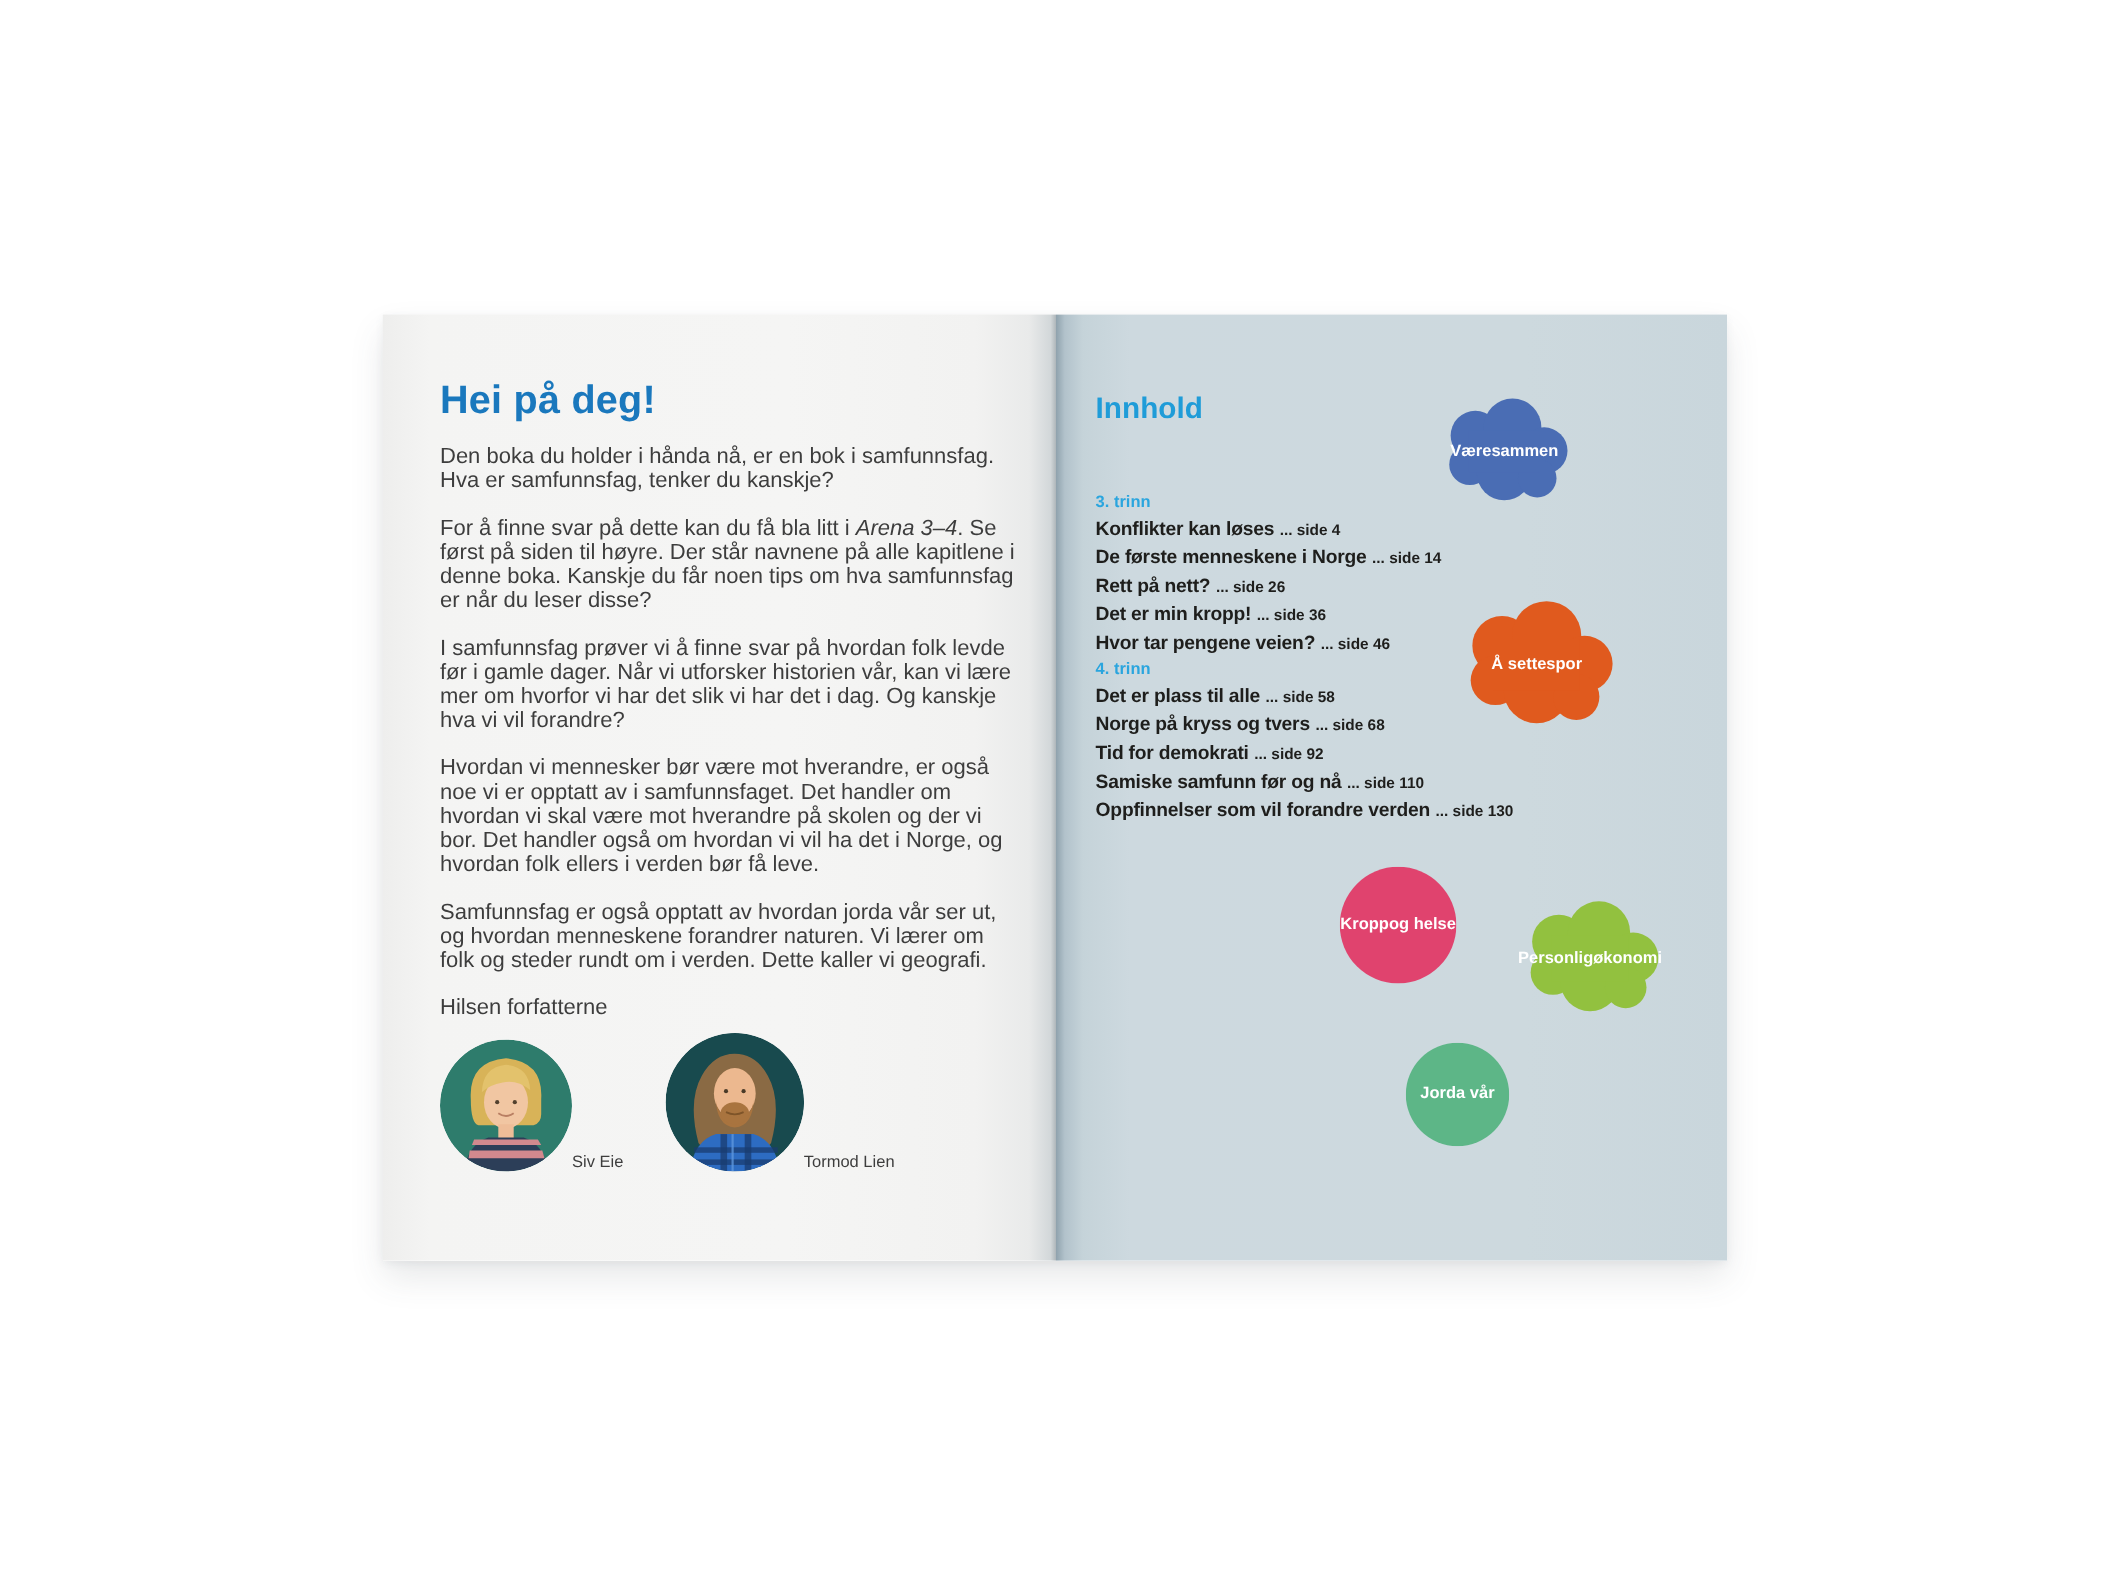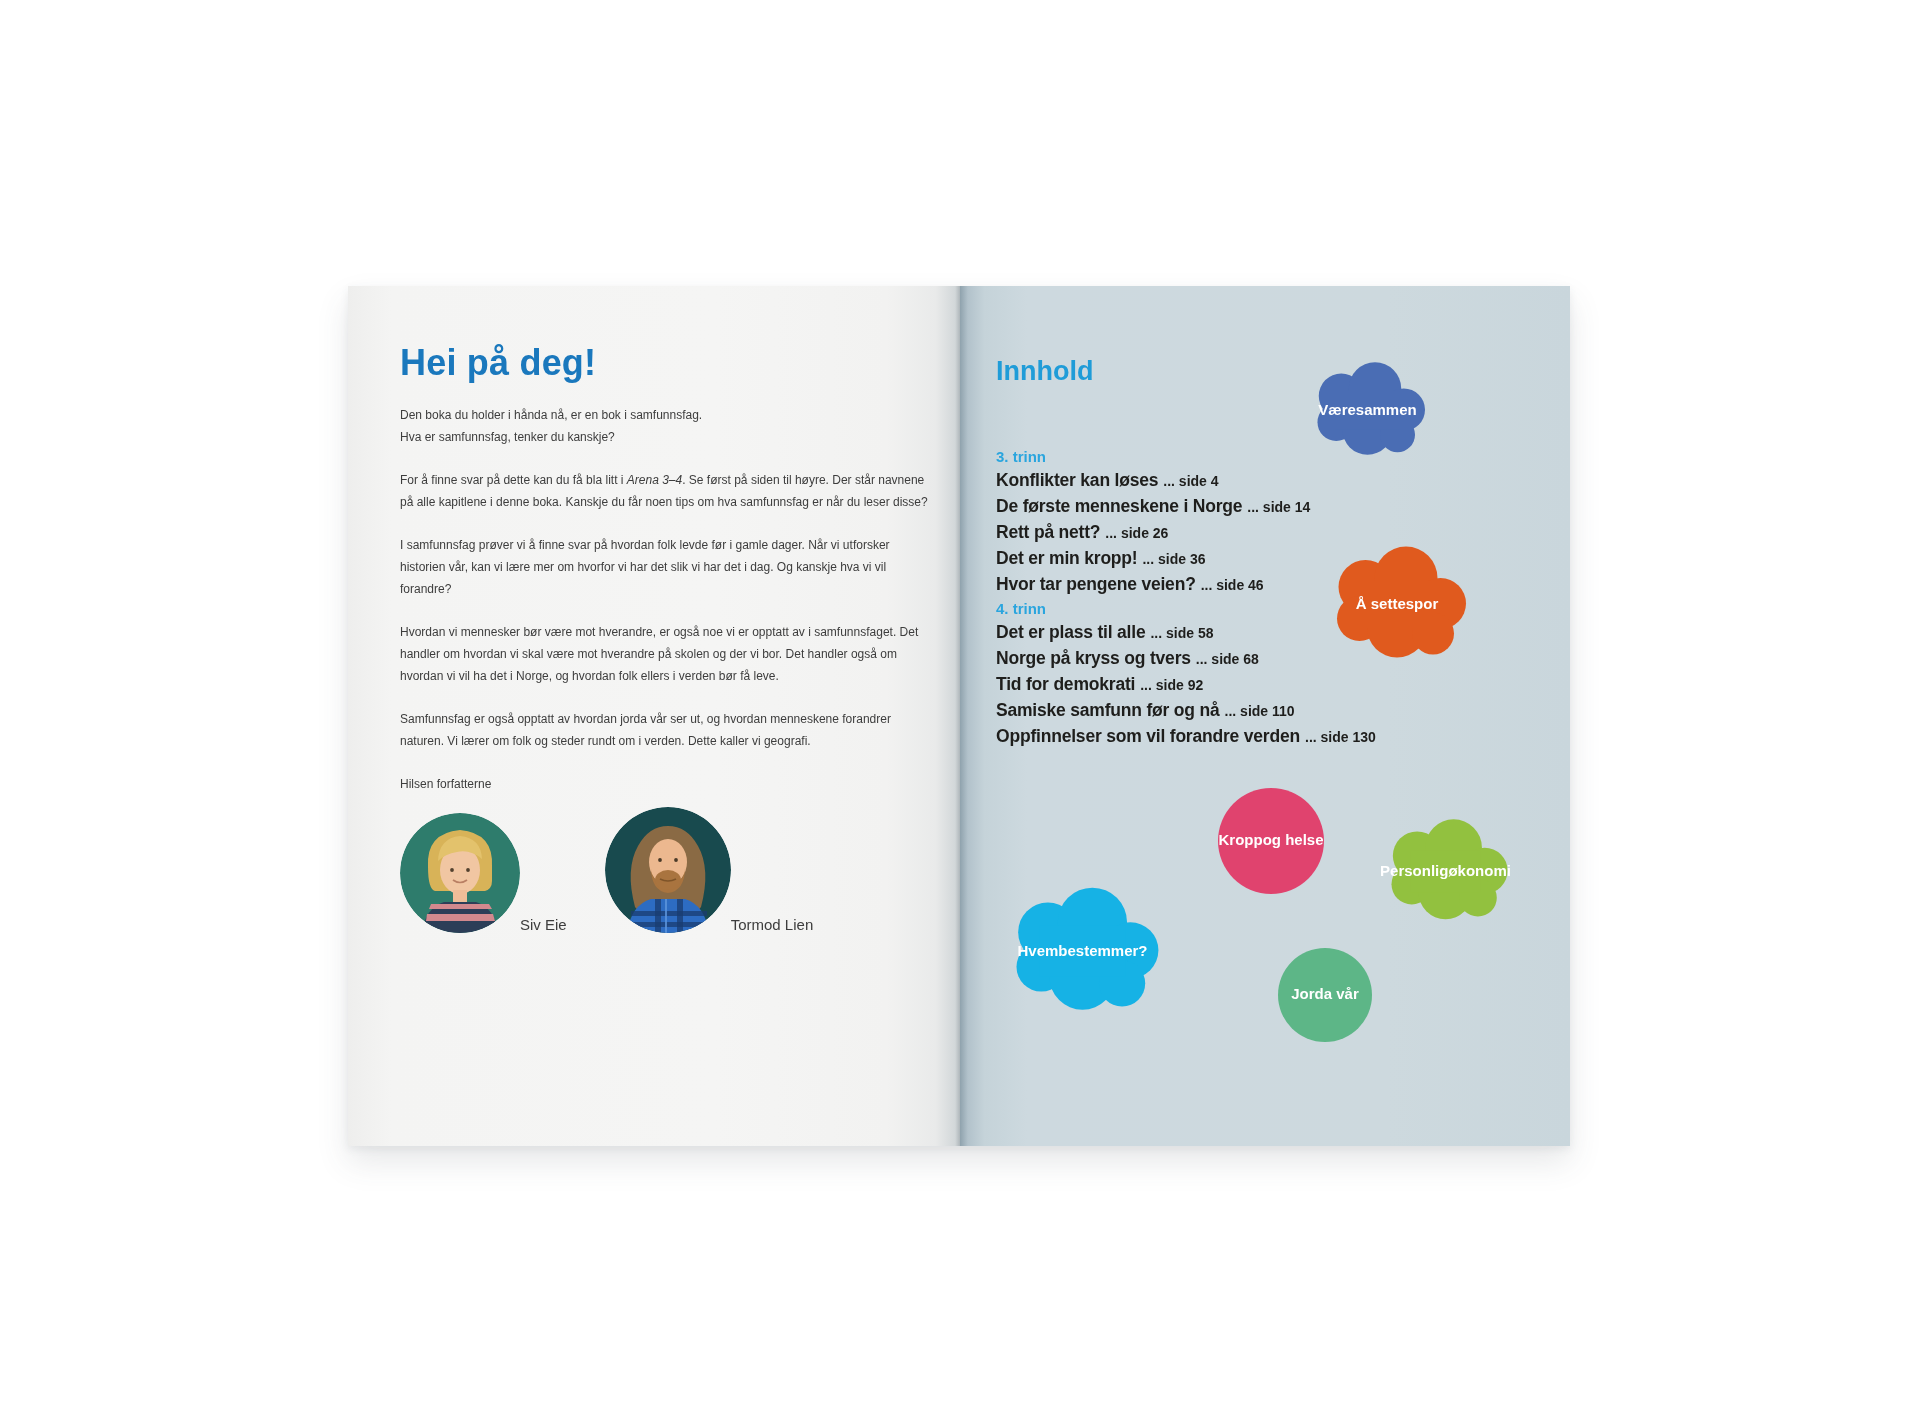--- a/index.html
+++ b/index.html
@@ -22,21 +22,21 @@
     background:linear-gradient(to right,
       #eeeeed 0%, #f4f4f3 7%, #f5f5f4 60%, #f2f2f1 88%,
       #e9eaea 96%, #d2d7d9 99.2%, #aeb6ba 100%);
     position:relative;
   }
   .lp-content { position:absolute; left:52px; top:56px; width:548px; }
   .lp-title {
     font-size:36px; font-weight:bold; color:#1a78bd;
     letter-spacing:0.2px; margin:0 0 20px 0;
   }
-  .lp-body { font-size:12px; line-height:22px; color:#3d3d3d; width:530px; }
+  .lp-body { font-size:20px; line-height:22px; color:#3d3d3d; width:530px; }
   .lp-body p { margin:0 0 21px 0; }
   .lp-body .line { display:block; }
   .authors { display:flex; gap:38px; margin-top:12px; margin-left:0; }
   .author { display:flex; align-items:flex-end; }
   .author-photo { border-radius:50%; overflow:hidden; display:block; }
   .author-name { margin-top:20px; font-size:15px; color:#3d3d3d; }
   
   .page-right {
     width:610px; height:100%;
     background:linear-gradient(to right,
@@ -214,34 +214,20 @@
             <circle cx="158" cy="78" r="34"></circle>
           <circle cx="50" cy="98" r="30"></circle>
             <circle cx="100" cy="110" r="40"></circle>
             <circle cx="148" cy="118" r="28"></circle>
           <rect x="48" y="48" width="104" height="62"></rect>
         </g>
       </svg>
       <span class="badge-label"><span class="line">Personlig</span><span class="line">økonomi</span></span>
     </div>
 
-    <div class="badge b-hvem">
-      <svg viewBox="0 0 200 160">
-        <g fill="#16b2e5">
-          <circle cx="58" cy="56" r="36"></circle>
-            <circle cx="112" cy="44" r="42"></circle>
-            <circle cx="158" cy="78" r="34"></circle>
-          <circle cx="50" cy="98" r="30"></circle>
-            <circle cx="100" cy="110" r="40"></circle>
-            <circle cx="148" cy="118" r="28"></circle>
-          <rect x="48" y="48" width="104" height="62"></rect>
-        </g>
-      </svg>
-      <span class="badge-label"><span class="line">Hvem</span><span class="line">bestemmer?</span></span>
-    </div>
 
     <div class="badge b-jorda">
       <svg viewBox="0 0 200 200">
         <circle cx="100" cy="100" r="100" fill="#5db687"></circle>
       </svg>
       <span class="badge-label center"><span class="line">Jorda vår</span><span class="line"></span></span>
     </div>
 
   </div>
 </div>

